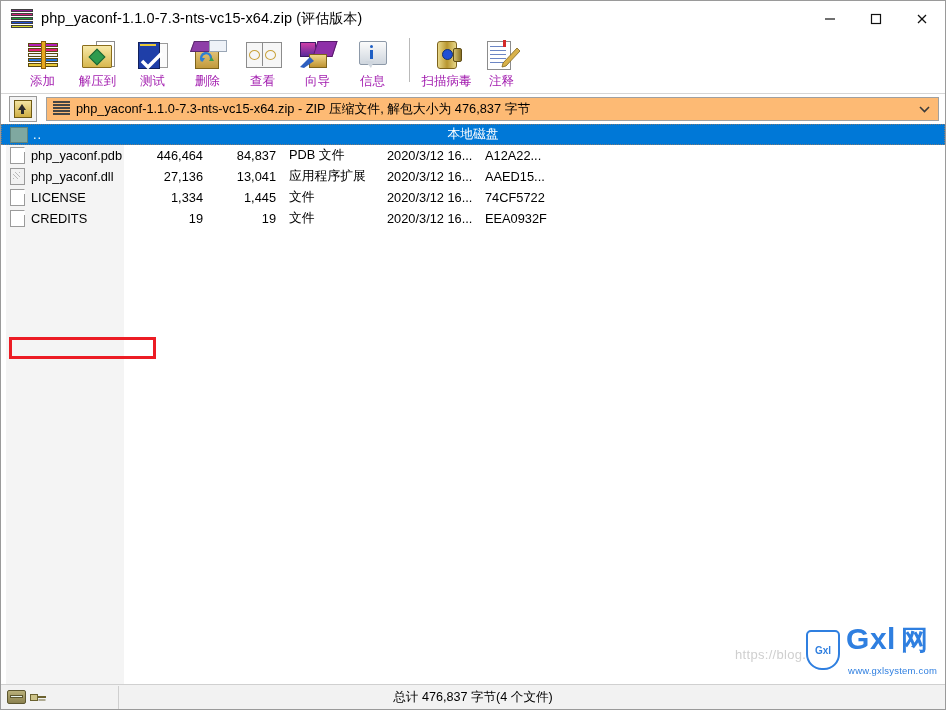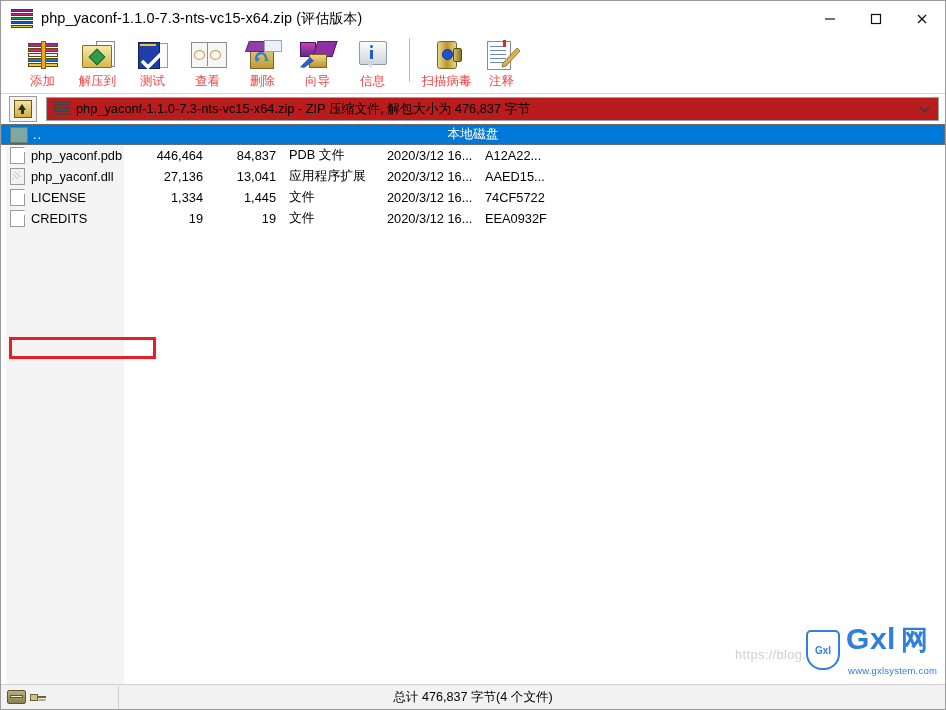--- a/index.html
+++ b/index.html
@@ -43,21 +43,21 @@
   
   .toolbar{
     flex:0 0 58px;height:58px;display:flex;align-items:flex-start;
     padding-left:14px;background:#ffffff;position:relative;
   }
   .tb-btn{
     width:55px;display:flex;flex-direction:column;align-items:center;
     padding-top:3px;
   }
   .tb-ico{width:38px;height:32px;position:relative;}
-  .tb-label{font-size:12.5px;margin-top:2px;color:#ef4444;white-space:nowrap;}
+  .tb-label{font-size:12.5px;margin-top:2px;color:#a21caf;white-space:nowrap;}
   .tb-sep{width:1px;height:44px;background:#b9b9b9;margin:2px 9px 0 9px;}
   .toolbar-rule{position:absolute;left:0;right:0;bottom:0;height:1px;background:#d6d6d6;}
 
   
   .ico-stack .bk{position:absolute;left:4px;width:30px;height:4px;border:1px solid #5a4a10;box-sizing:border-box;}
   .ico-folder{position:absolute;left:3px;top:6px;width:28px;height:21px;background:linear-gradient(#f7e9a8,#d8b84e);border:1px solid #8a6d1c;border-radius:1px;}
   .ico-page{position:absolute;right:2px;top:2px;width:17px;height:24px;background:#fff;border:1px solid #8c8c8c;}
   .ico-page2{position:absolute;right:4px;top:4px;width:17px;height:23px;background:#fbfbfb;border:1px solid #9a9a9a;}
 
   
@@ -66,21 +66,21 @@
     padding:0 6px 0 8px;background:#ffffff;
   }
   .up-btn{
     width:26px;height:24px;border:1px solid #9a9a9a;background:#f3f3f3;
     display:flex;align-items:center;justify-content:center;flex:0 0 26px;
   }
   .up-glyph{width:16px;height:16px;background:linear-gradient(#f3e4a4,#cfae43);border:1px solid #6f5a14;position:relative;}
   .up-glyph:after{content:"";position:absolute;left:3px;top:3px;width:0;height:0;border-left:4.5px solid transparent;border-right:4.5px solid transparent;border-bottom:6px solid #2a2a2a;}
   .up-glyph:before{content:"";position:absolute;left:6px;top:8px;width:3px;height:5px;background:#2a2a2a;}
   .pathbox{
-    margin-left:9px;flex:1 1 auto;height:24px;border:1px solid #a0a0a0;background:#b91c1c;
+    margin-left:9px;flex:1 1 auto;height:24px;border:1px solid #a0a0a0;background:#fdba74;
     display:flex;align-items:center;padding:0 4px;box-sizing:border-box;position:relative;
   }
   .path-icon{width:17px;height:16px;position:relative;margin:0 6px 0 2px;flex:0 0 17px;}
   .path-icon .pb{position:absolute;left:0;right:0;height:2px;border:1px solid #454545;box-sizing:border-box;}
   .path-text{font-size:12.8px;color:#000;white-space:nowrap;overflow:hidden;}
   .path-chevron{margin-left:auto;padding-right:4px;display:flex;align-items:center;}
 
   
   .listhead{
     flex:0 0 20px;height:20px;display:flex;align-items:stretch;
@@ -219,42 +219,42 @@
         <div style="position:absolute;left:6px;top:5px;width:16px;height:2px;background:#e8c838;"></div>
         <svg style="position:absolute;left:6px;top:12px;" width="24" height="18" viewBox="0 0 24 18">
           <polyline points="2,10 8,16 22,2" fill="none" stroke="#ffffff" stroke-width="3.5"></polyline>
         </svg>
       </div>
       <div class="tb-label">测试</div>
     </div>
 
     <div class="tb-btn">
       <div class="tb-ico">
-        <div style="position:absolute;left:2px;top:3px;width:34px;height:24px;background:#f6f6f6;border:1px solid #8c8c8c;"></div>
-        <div style="position:absolute;left:18.5px;top:3px;width:1px;height:24px;background:#8c8c8c;"></div>
-        <div style="position:absolute;left:5px;top:11px;width:11px;height:10px;border:1.8px solid #c8a13a;border-radius:50%;box-sizing:border-box;"></div>
-        <div style="position:absolute;left:21px;top:11px;width:11px;height:10px;border:1.8px solid #c8a13a;border-radius:50%;box-sizing:border-box;"></div>
-      </div>
-      <div class="tb-label">查看</div>
-    </div>
-
-    <div class="tb-btn">
-      <div class="tb-ico">
         <div style="position:absolute;left:6px;top:9px;width:22px;height:19px;background:linear-gradient(#e6c77f,#c19a3c);border:1px solid #7d631c;"></div>
         <div style="position:absolute;left:3px;top:2px;width:20px;height:9px;background:#8e3fa8;transform:skewX(-20deg);border:1px solid #5b2a6d;"></div>
         <div style="position:absolute;left:20px;top:1px;width:16px;height:10px;background:#eef2f8;border:1px solid #9aa6b5;"></div>
         <svg style="position:absolute;left:10px;top:12px;" width="16" height="14" viewBox="0 0 16 14">
           <path d="M3 10 A5 5 0 1 1 12 8" fill="none" stroke="#2e7fd4" stroke-width="2.4"></path>
           <polygon points="1,7 6,7 3.5,11" fill="#2e7fd4"></polygon>
           <polygon points="10,10 15,10 12.5,6" fill="#3aa04e"></polygon>
         </svg>
       </div>
       <div class="tb-label">删除</div>
     </div>
 
+    <div class="tb-btn">
+      <div class="tb-ico">
+        <div style="position:absolute;left:2px;top:3px;width:34px;height:24px;background:#f6f6f6;border:1px solid #8c8c8c;"></div>
+        <div style="position:absolute;left:18.5px;top:3px;width:1px;height:24px;background:#8c8c8c;"></div>
+        <div style="position:absolute;left:5px;top:11px;width:11px;height:10px;border:1.8px solid #c8a13a;border-radius:50%;box-sizing:border-box;"></div>
+        <div style="position:absolute;left:21px;top:11px;width:11px;height:10px;border:1.8px solid #c8a13a;border-radius:50%;box-sizing:border-box;"></div>
+      </div>
+      <div class="tb-label">查看</div>
+    </div>
+
 
     <div class="tb-btn">
       <div class="tb-ico">
         <div style="position:absolute;left:1px;top:3px;width:14px;height:13px;background:linear-gradient(#d03fa8,#5b2a9b);border:1px solid #3d1a66;"></div>
         <div style="position:absolute;left:16px;top:2px;width:18px;height:14px;background:#8e2fa8;transform:skewX(-18deg);border:1px solid #571a6b;"></div>
         <div style="position:absolute;left:10px;top:15px;width:16px;height:12px;background:linear-gradient(#f0d68a,#bf9433);border:1px solid #7d631c;"></div>
         <svg style="position:absolute;left:1px;top:16px;" width="16" height="13" viewBox="0 0 16 13">
           <polygon points="0,12 10,2 14,6 4,13" fill="#2e5fbf"></polygon>
         </svg>
       </div>

